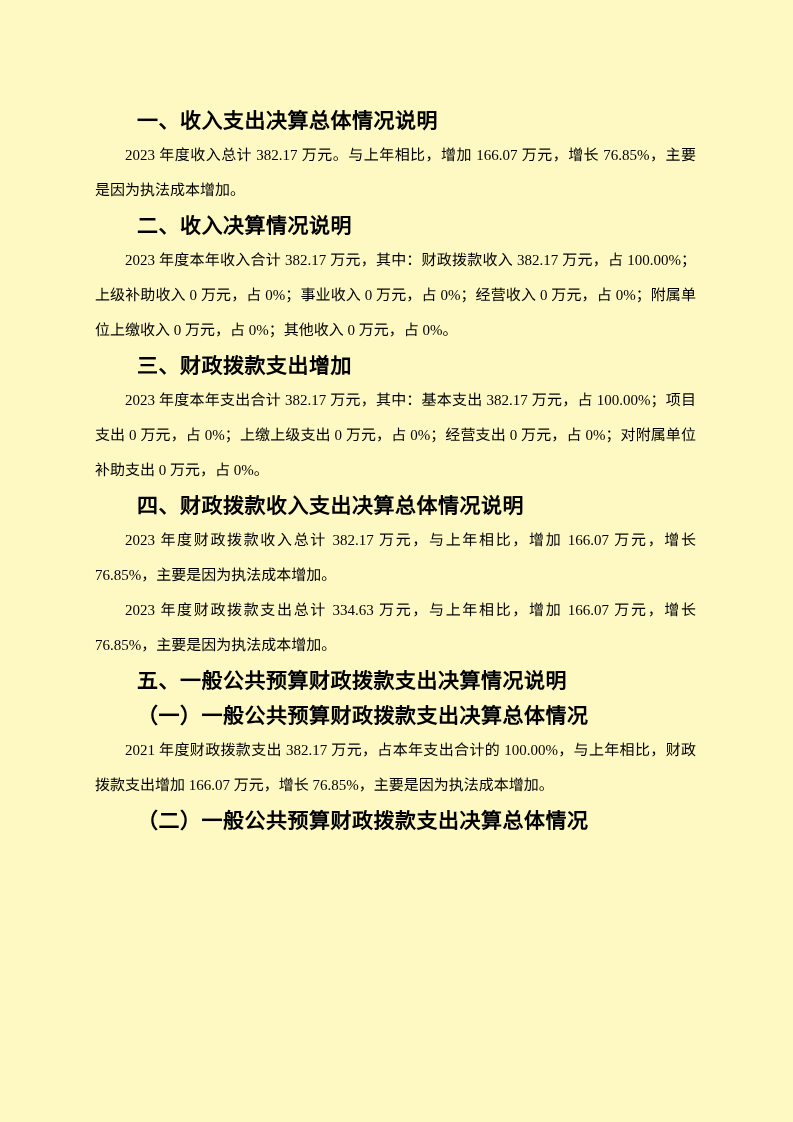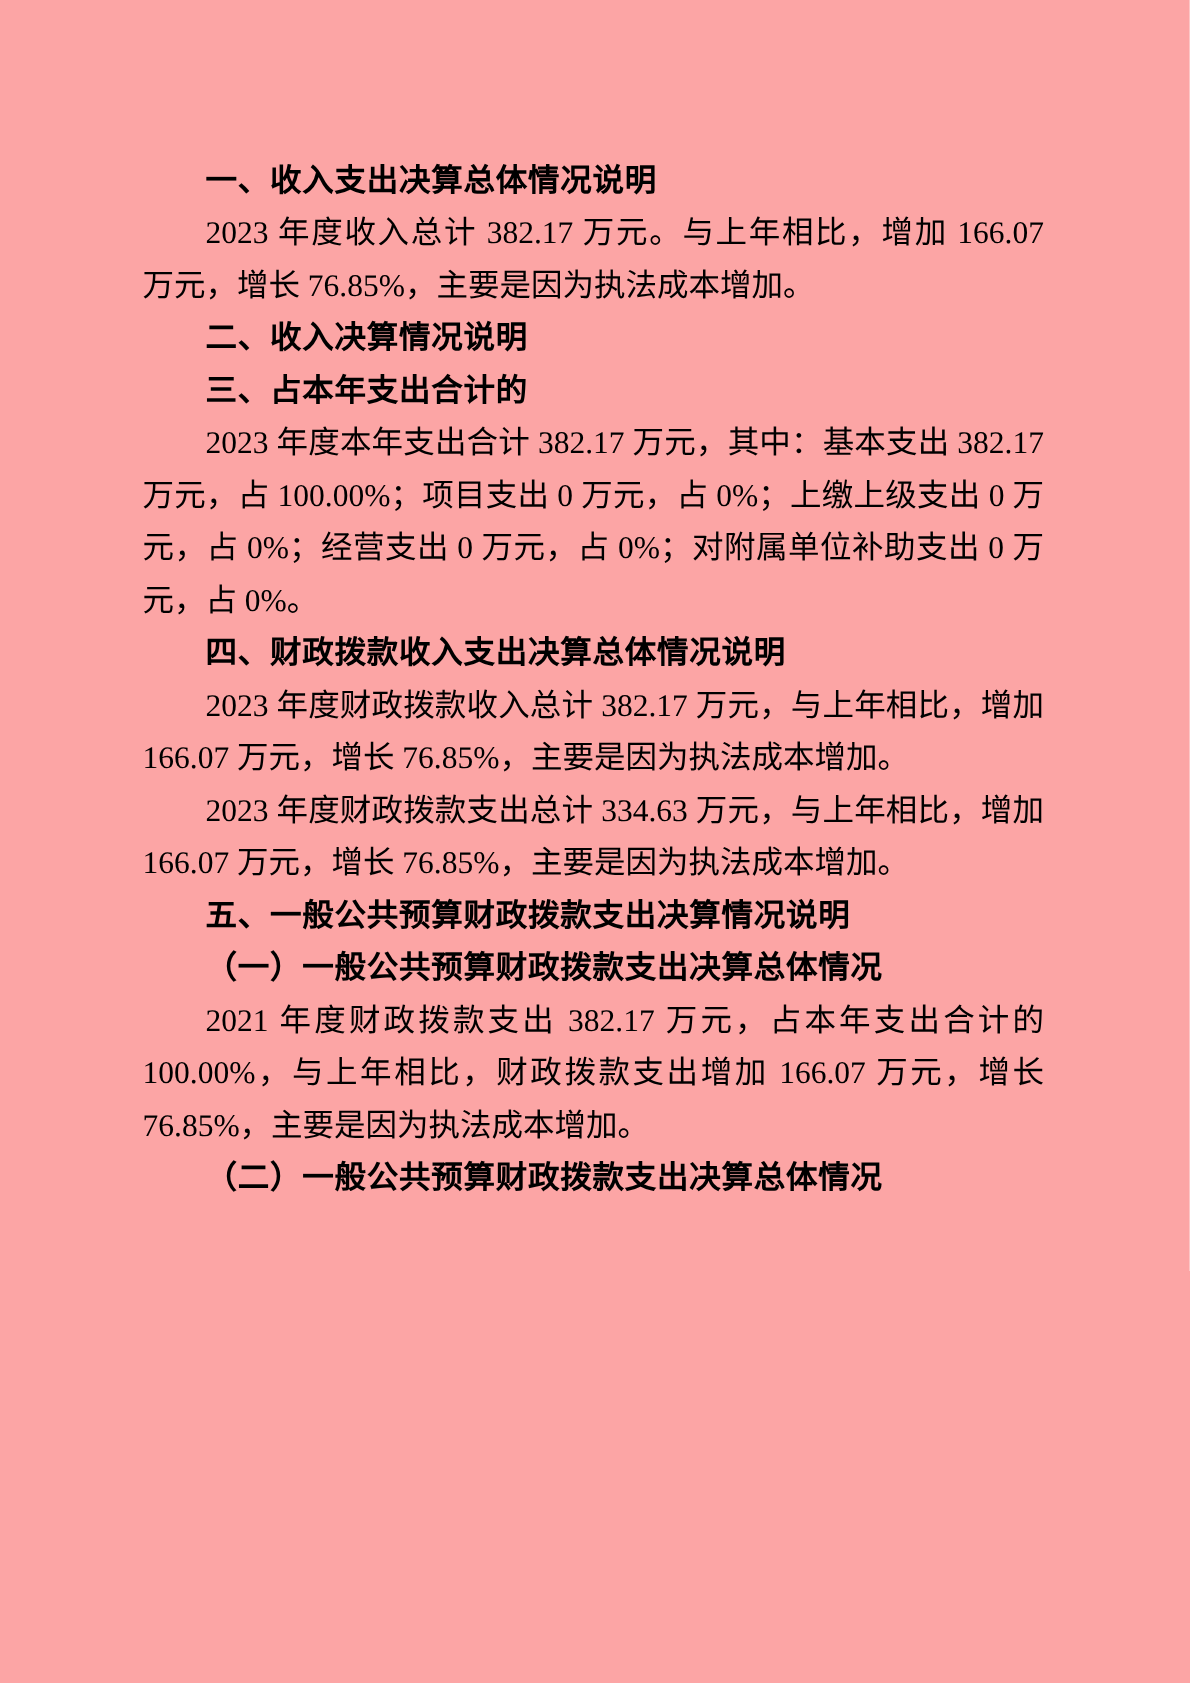--- a/index.html
+++ b/index.html
@@ -9,21 +9,21 @@
   body {
     width: 793px;
     height: 1122px;
     background: #ffffff;
     overflow: hidden;
   }
   .page {
     position: relative;
     width: 793px;
     height: 1122px;
-    background: #fca5a5;
+    background: #fef9c3;
     box-sizing: border-box;
   }
   .doc {
     position: absolute;
     top: 103px;
     left: 95px;
     width: 601px;
     color: #000000;
   }
   .doc .heading {
@@ -34,39 +34,40 @@
     line-height: 35px;
     text-indent: 2em;
     letter-spacing: 0.5px;
     text-align: left;
     color: #000000;
   }
   .doc .para {
     margin: 0;
     font-family: "Liberation Serif", "DejaVu Serif", serif;
     font-weight: 400;
-    font-size: 21px;
+    font-size: 15px;
     line-height: 35px;
     text-indent: 2em;
     text-align: justify;
     color: #000000;
   }
 </style>
 </head>
 <body>
 
 <div class="page">
   <div class="doc">
 
     <h3 class="heading">一、收入支出决算总体情况说明</h3>
     <p class="para">2023 年度收入总计 382.17 万元。与上年相比，增加 166.07 万元，增长 76.85%，主要是因为执法成本增加。</p>
 
     <h3 class="heading">二、收入决算情况说明</h3>
+    <p class="para">2023 年度本年收入合计 382.17 万元，其中：财政拨款收入 382.17 万元，占 100.00%；上级补助收入 0 万元，占 0%；事业收入 0 万元，占 0%；经营收入 0 万元，占 0%；附属单位上缴收入 0 万元，占 0%；其他收入 0 万元，占 0%。</p>
 
-    <h3 class="heading">三、占本年支出合计的</h3>
+    <h3 class="heading">三、财政拨款支出增加</h3>
     <p class="para">2023 年度本年支出合计 382.17 万元，其中：基本支出 382.17 万元，占 100.00%；项目支出 0 万元，占 0%；上缴上级支出 0 万元，占 0%；经营支出 0 万元，占 0%；对附属单位补助支出 0 万元，占 0%。</p>
 
     <h3 class="heading">四、财政拨款收入支出决算总体情况说明</h3>
     <p class="para">2023 年度财政拨款收入总计 382.17 万元，与上年相比，增加 166.07 万元，增长 76.85%，主要是因为执法成本增加。</p>
     <p class="para">2023 年度财政拨款支出总计 334.63 万元，与上年相比，增加 166.07 万元，增长 76.85%，主要是因为执法成本增加。</p>
 
     <h3 class="heading">五、一般公共预算财政拨款支出决算情况说明</h3>
 
     <h4 class="heading">（一）一般公共预算财政拨款支出决算总体情况</h4>
     <p class="para">2021 年度财政拨款支出 382.17 万元，占本年支出合计的 100.00%，与上年相比，财政拨款支出增加 166.07 万元，增长 76.85%，主要是因为执法成本增加。</p>

